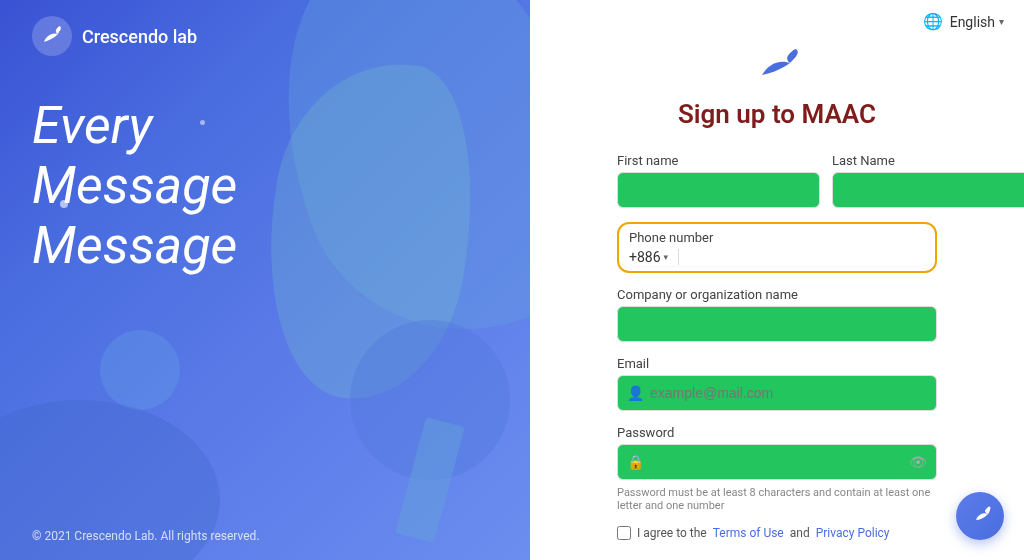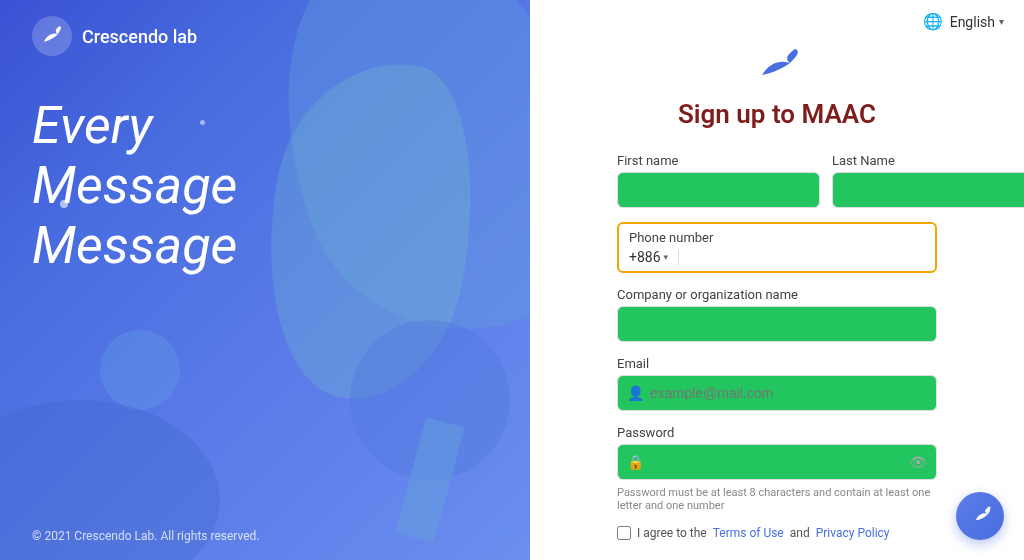--- a/index.html
+++ b/index.html
@@ -202,21 +202,21 @@
       border-radius: 6px;
       padding: 8px 10px;
       font-size: 14px;
       outline: none;
       color: #333;
       background: #22c55e;
       height: 36px;
     }
     .phone-group {
       border: 2px solid #f0a500;
-      border-radius: 6px;
+      border-radius: 12px;
       overflow: hidden;
     }
     .phone-group-label {
       font-size: 13px;
       color: #444;
       padding: 6px 10px 0;
     }
     .phone-input-row {
       display: flex;
       align-items: center;

